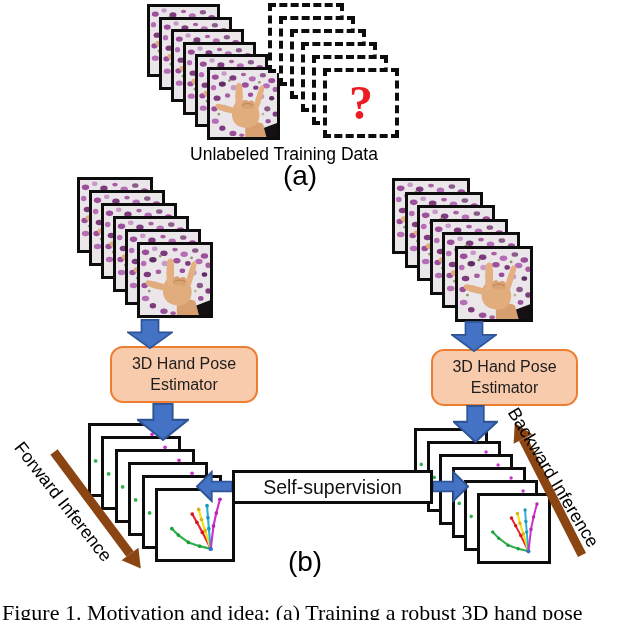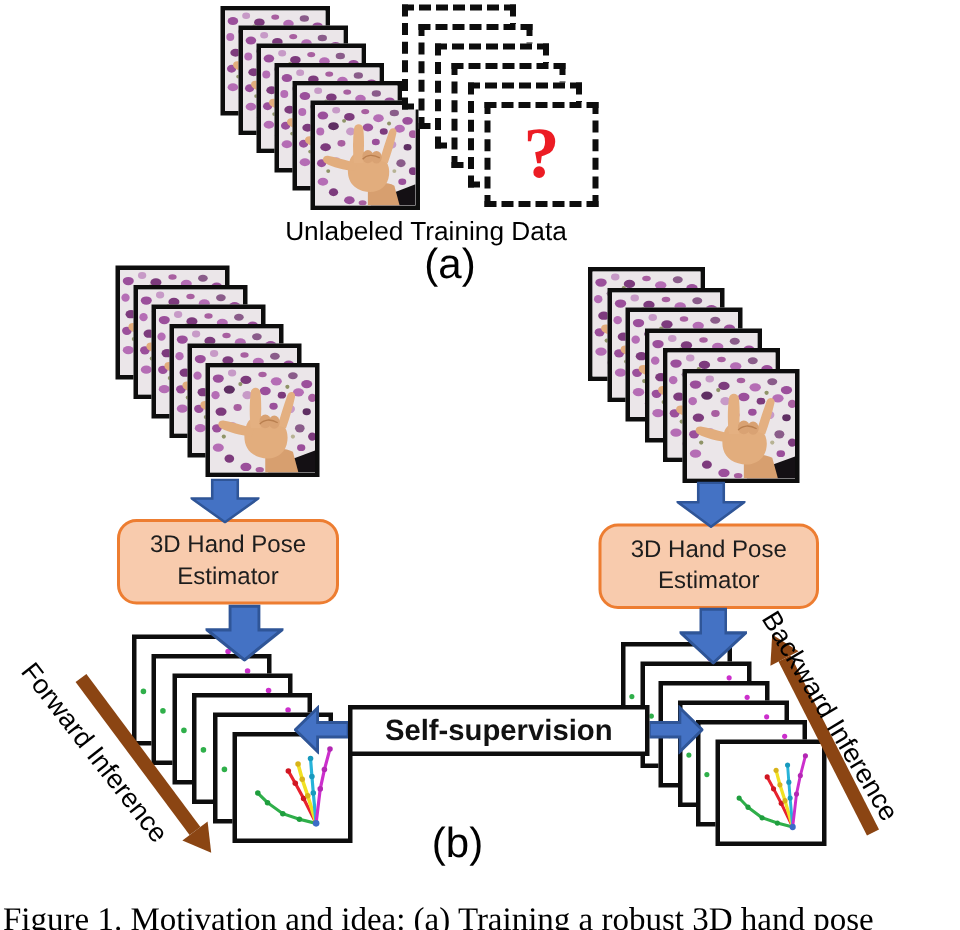--- a/index.html
+++ b/index.html
@@ -24,27 +24,27 @@
   }
   .skel-frame {
     position:absolute; box-sizing:border-box;
     border:3.5px solid #0d0d0d; background:#ffffff;
   }
   .skel-frame svg { display:block; width:100%; height:100%; }
   .estimator-box {
     position:absolute; box-sizing:border-box;
     background:#F8CBAD; border:2.5px solid #ED7D31; border-radius:13px;
     display:flex; flex-direction:column; align-items:center; justify-content:center;
-    font-size:16px; color:#1d1d1d; line-height:1.3; text-align:center;
+    font-size:16px; color:#1d1d1d; line-height:1.3; text-align:center;margin-left:32px;
   }
   .selfsup-box {
     position:absolute; box-sizing:border-box;
     background:#ffffff; border:3px solid #0d0d0d;
     display:flex; align-items:center; justify-content:center;
-    font-size:19.5px; color:#111;font-weight:bold;
+    font-size:19.5px; color:#111;
   }
   .center-label { position:absolute; text-align:center; color:#000; }
   .rot-label {
     position:absolute; color:#000; white-space:nowrap;
     transform-origin:0 0; font-size:18px;
   }
   .fig-caption {
     position:absolute; font-family:"Liberation Serif", serif;
     font-size:22px; color:#000; white-space:nowrap;
   }

